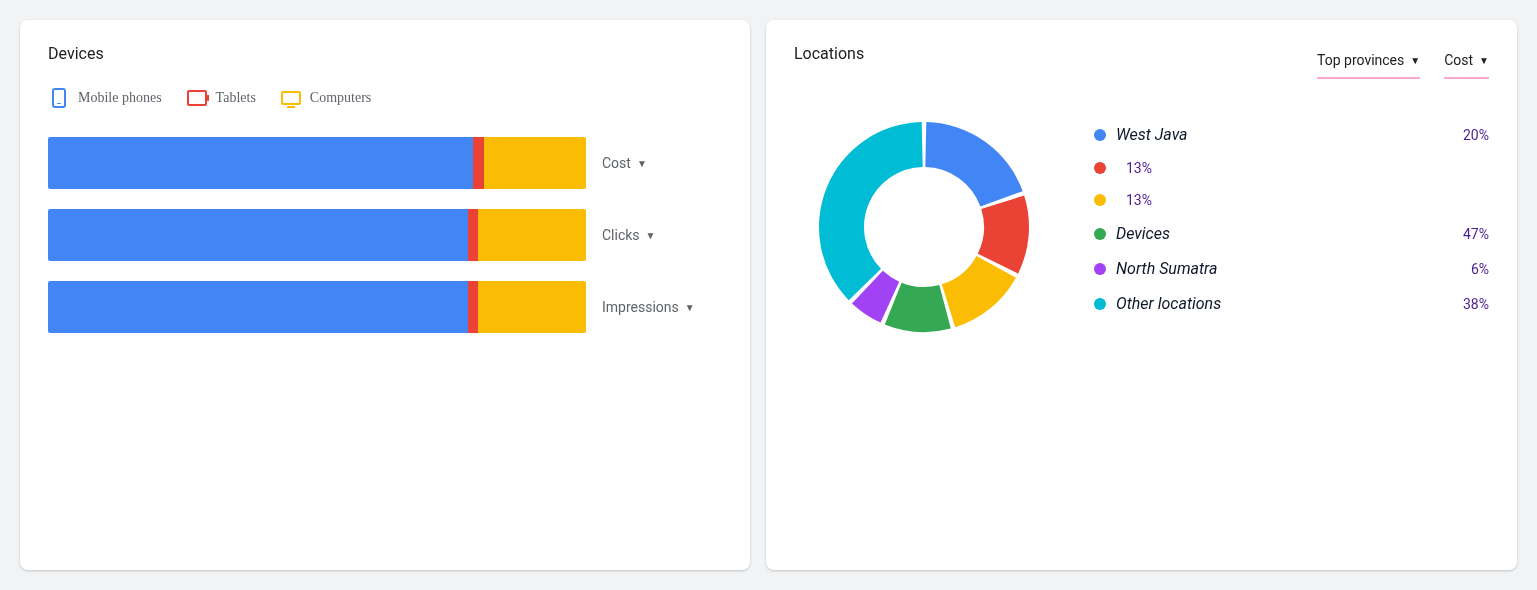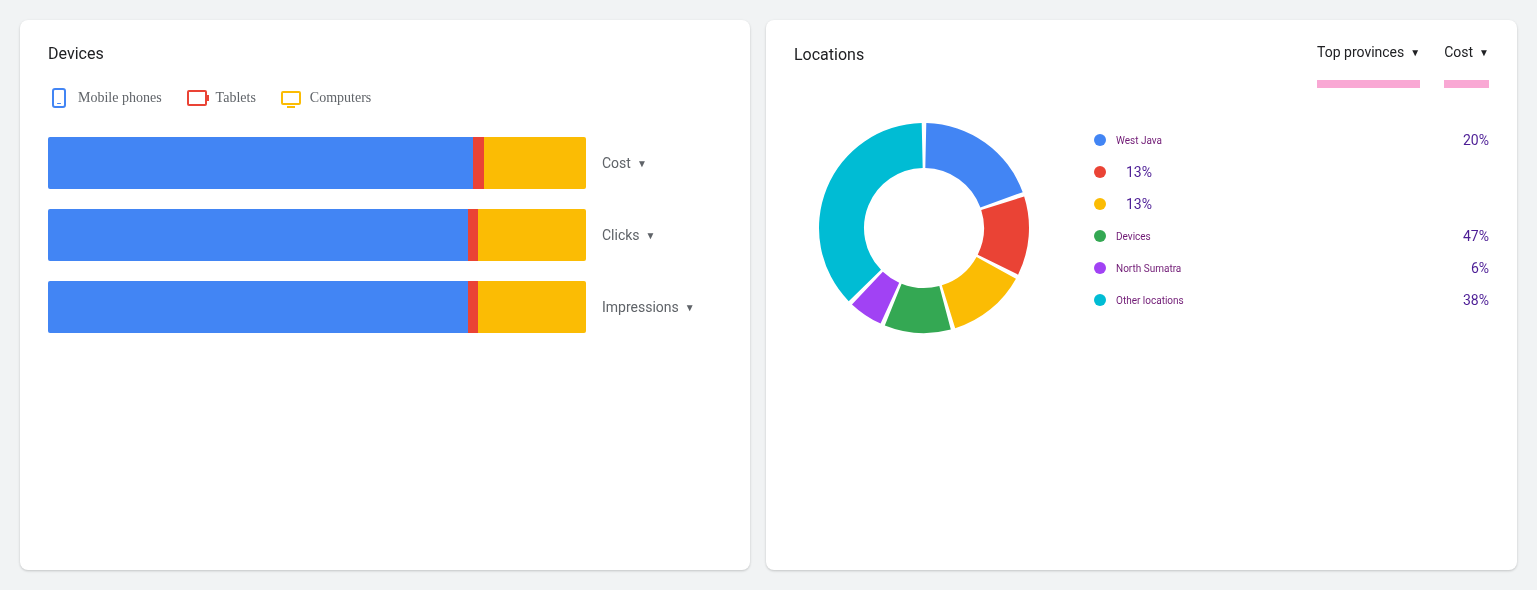--- a/index.html
+++ b/index.html
@@ -162,22 +162,22 @@
       display: flex;
       gap: 24px;
     }
     .dropdown-control {
       display: flex;
       align-items: center;
       gap: 6px;
       font-size: 14px;
       color: #202124;
       cursor: pointer;
-      border-bottom: 8px solid #f9a8d4;
-      padding-bottom: 20px;
+      border-bottom: 2px solid #f9a8d4;
+      padding-bottom: 9px;
       justify-content: flex-end;
     }
     .dropdown-control .arrow {
       font-size: 10px;
     }
 
     .locations-body {
       display: flex;
       align-items: center;
       gap: 40px;
@@ -202,22 +202,23 @@
       gap: 10px;
     }
     .location-dot {
       width: 12px;
       height: 12px;
       border-radius: 50%;
       flex-shrink: 0;
     }
     .location-name {
       flex: 1;
-      font-size: 10px;
-      color: #701a75;
+      font-size: 16px;
+      color: #0f172a;
+      font-style: italic;
     }
     .location-pct {
       font-size: 14px;
       color: #4c1d95;
       min-width: 36px;
       text-align: right;
     }
   </style>
 </head>
 <body>

